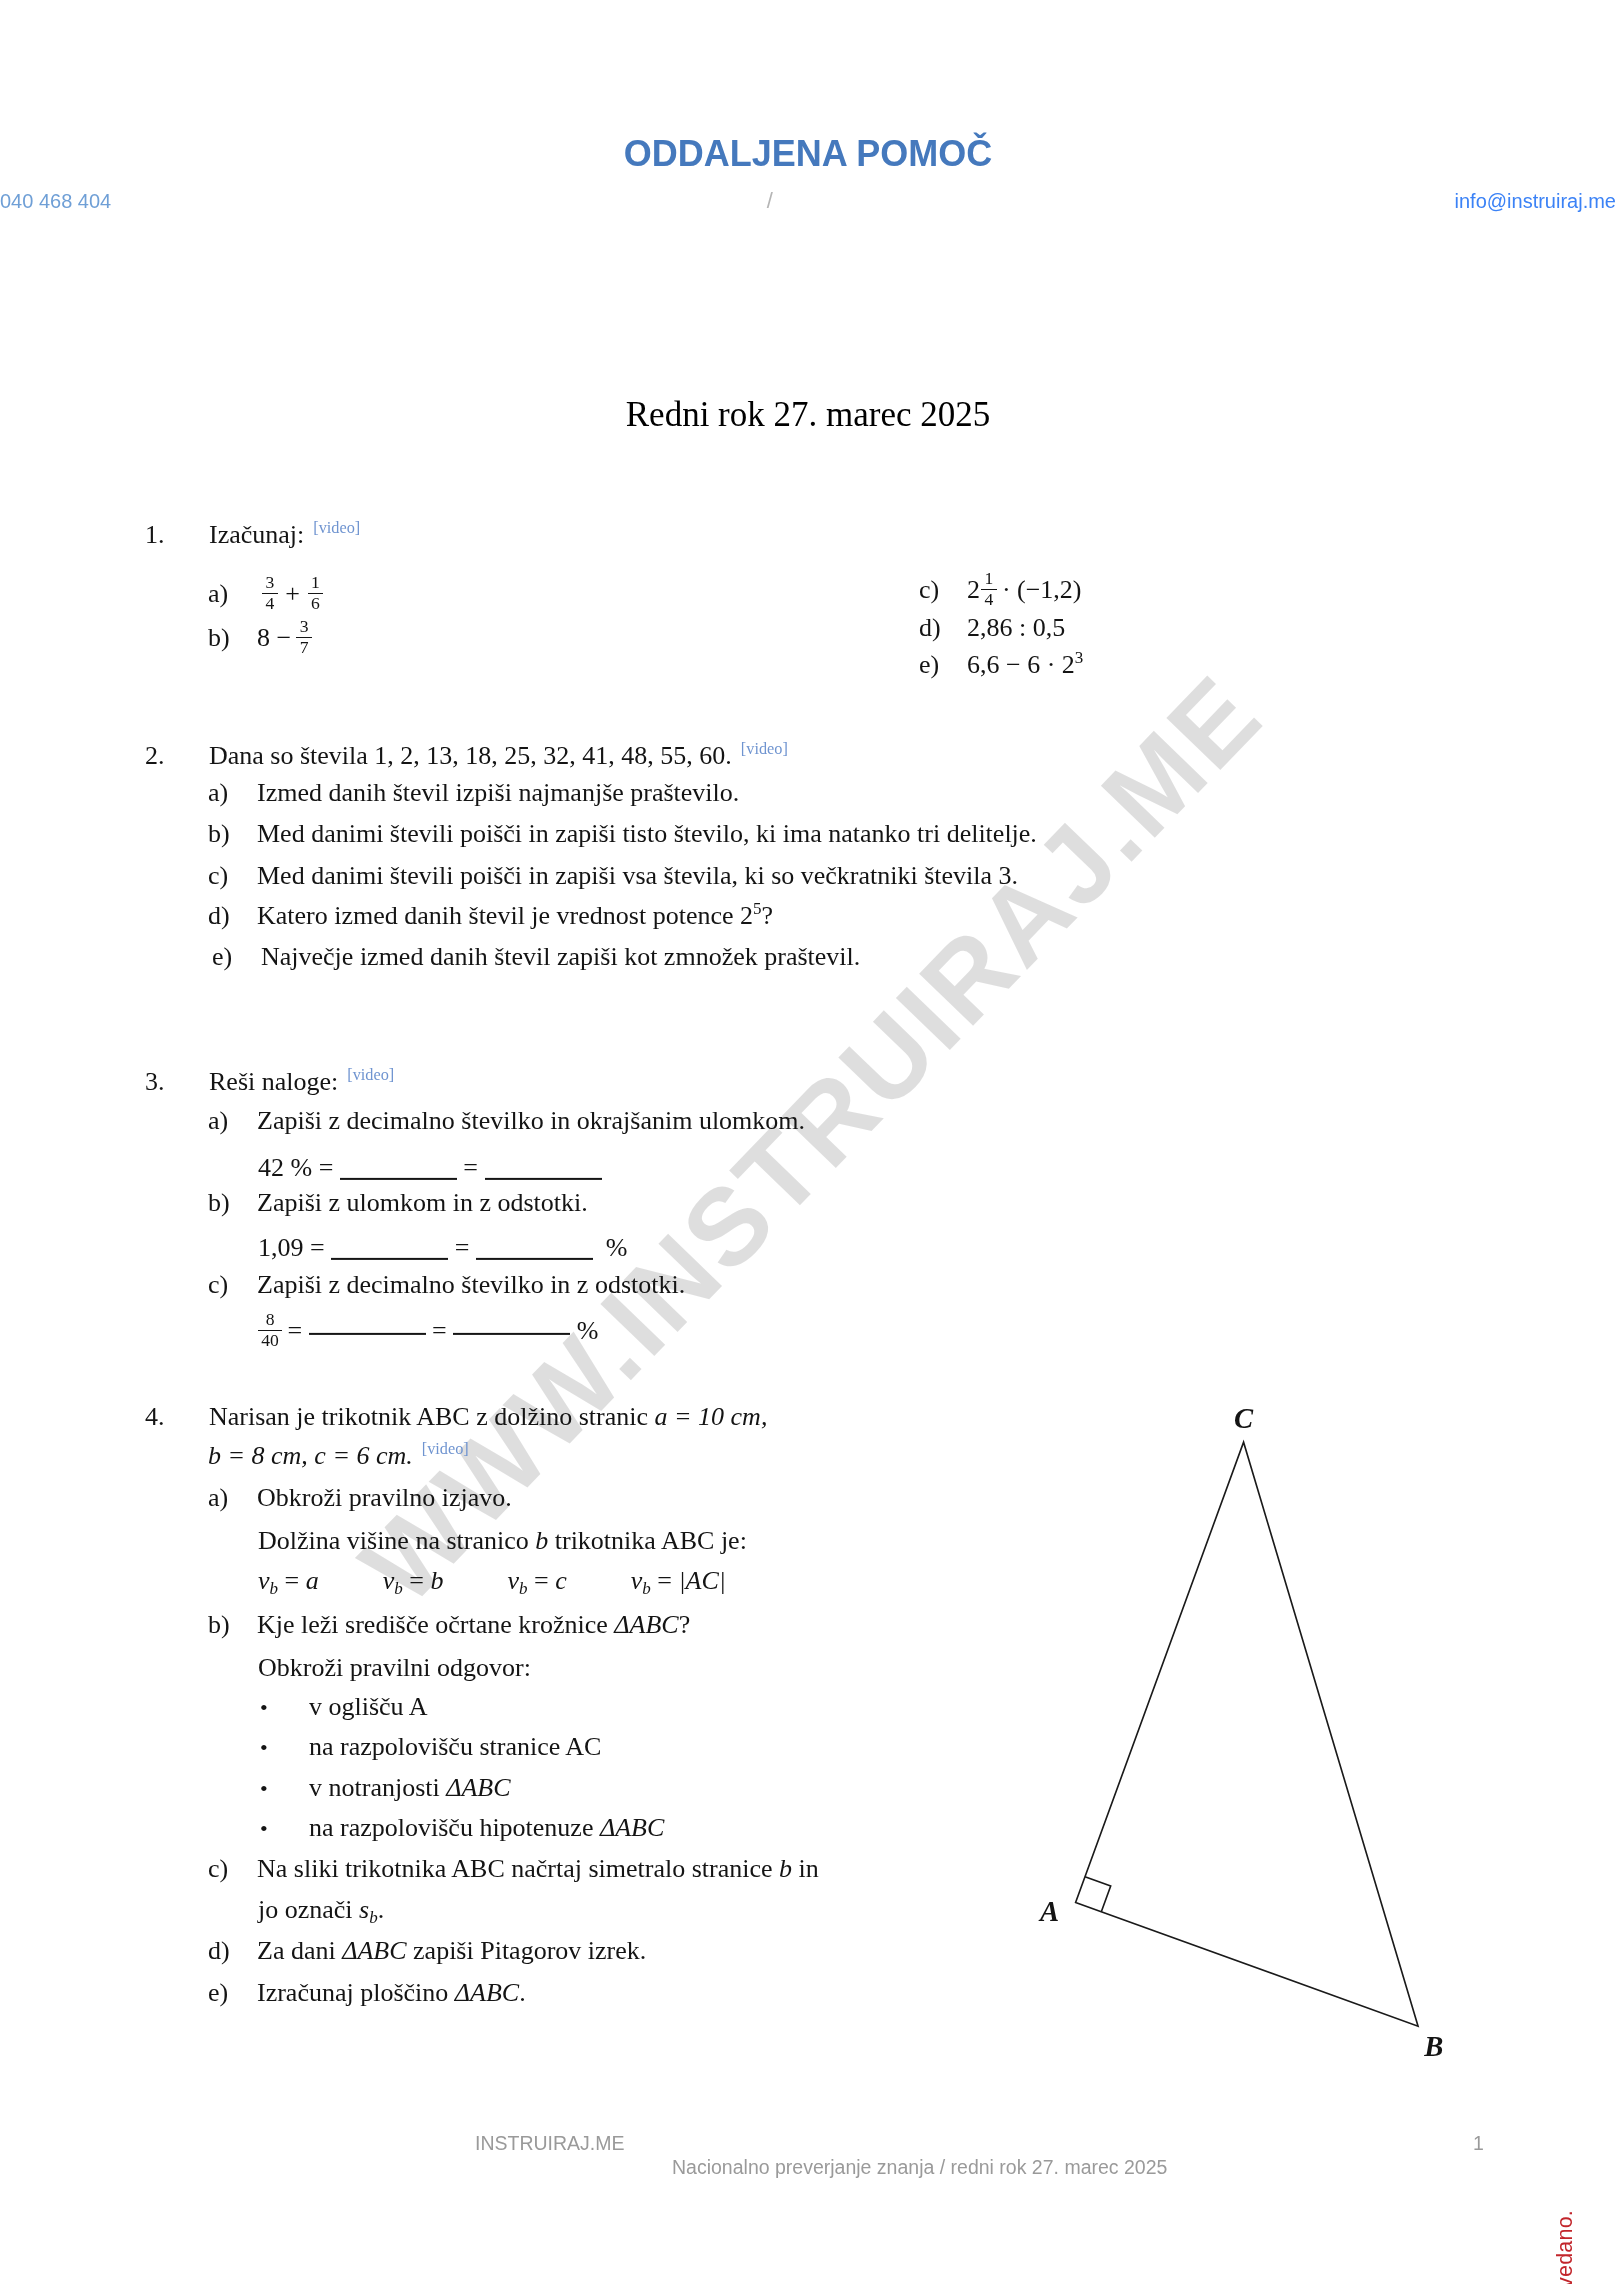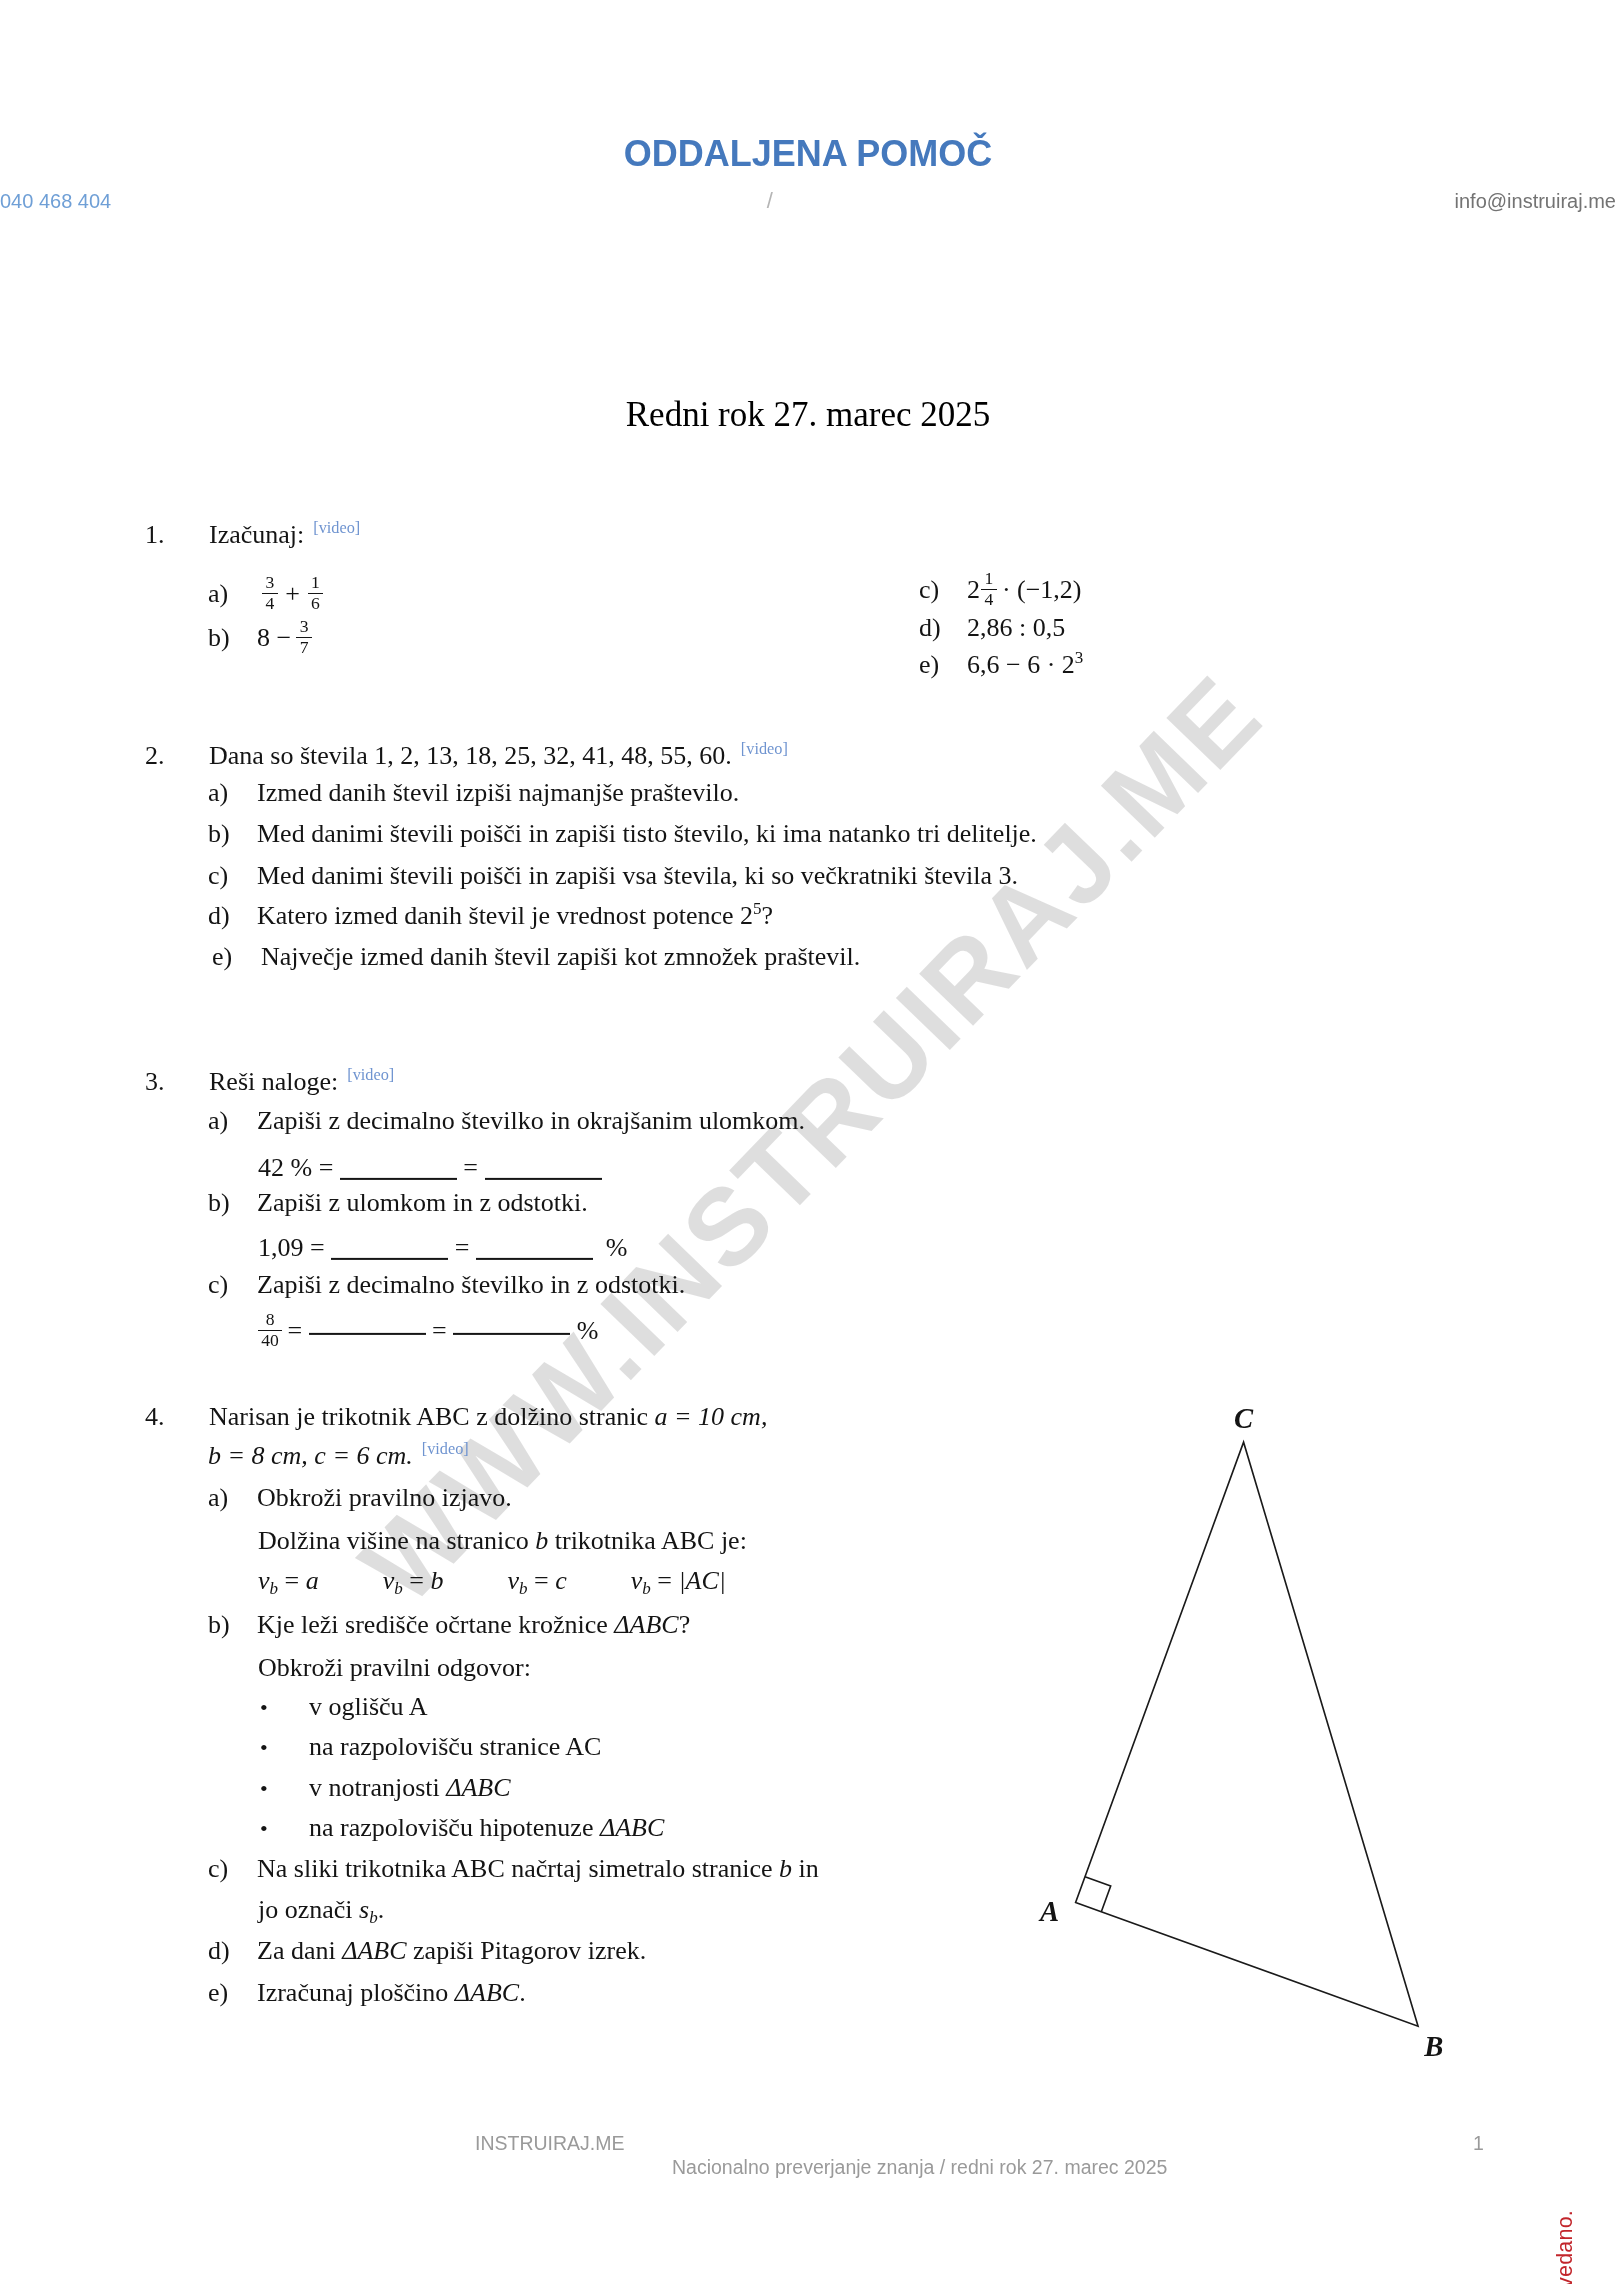--- a/index.html
+++ b/index.html
@@ -24,21 +24,21 @@
   .vrow{display:flex;gap:64px;}
   .math{font-style:italic;}
   .header-line1{left:0;top:133px;width:100%;display:flex;justify-content:center;
                 align-items:baseline;gap:13px;font-family:"Liberation Sans",sans-serif;}
   .brand{font-size:36px;font-weight:bold;color:#4579bd;letter-spacing:0px;}
   .tagline{font-size:27px;font-weight:bold;color:#9b9b9b;}
   .header-line2{left:0;top:188px;width:100%;display:flex;justify-content:space-between;
                 align-items:baseline;gap:10.4px;font-family:"Liberation Sans",sans-serif;font-size:20px;}
   .phone{color:#6f9fd6;}
   .hsep{color:#b5b5b5;font-size:22px;}
-  .email{color:#737373;margin-left:26px;}
+  .email{color:#3b82f6;margin-left:26px;}
   .title{left:0;top:306px;width:100%;text-align:center;font-size:62px;line-height:1.05;color:#000;}
   .subtitle{left:0;top:395px;width:100%;text-align:center;font-size:35px;color:#000;}
   .watermark{left:811px;top:1139px;transform:translate(-50%,-50%) rotate(-46deg);
              font-family:"Liberation Sans",sans-serif;font-weight:bold;font-size:109px;
              letter-spacing:3.3px;color:rgba(0,0,0,0.13);white-space:nowrap;z-index:0;}
   .content{z-index:1;}
   .side-notice{right:38px;bottom:74px;transform-origin:100% 100%;transform:rotate(-90deg);
                font-family:"Liberation Sans",sans-serif;font-size:21.5px;color:#c2252b;
                white-space:nowrap;letter-spacing:0.2px;}
   .footer{left:0;top:2132px;width:100%;font-family:"Liberation Sans",sans-serif;

